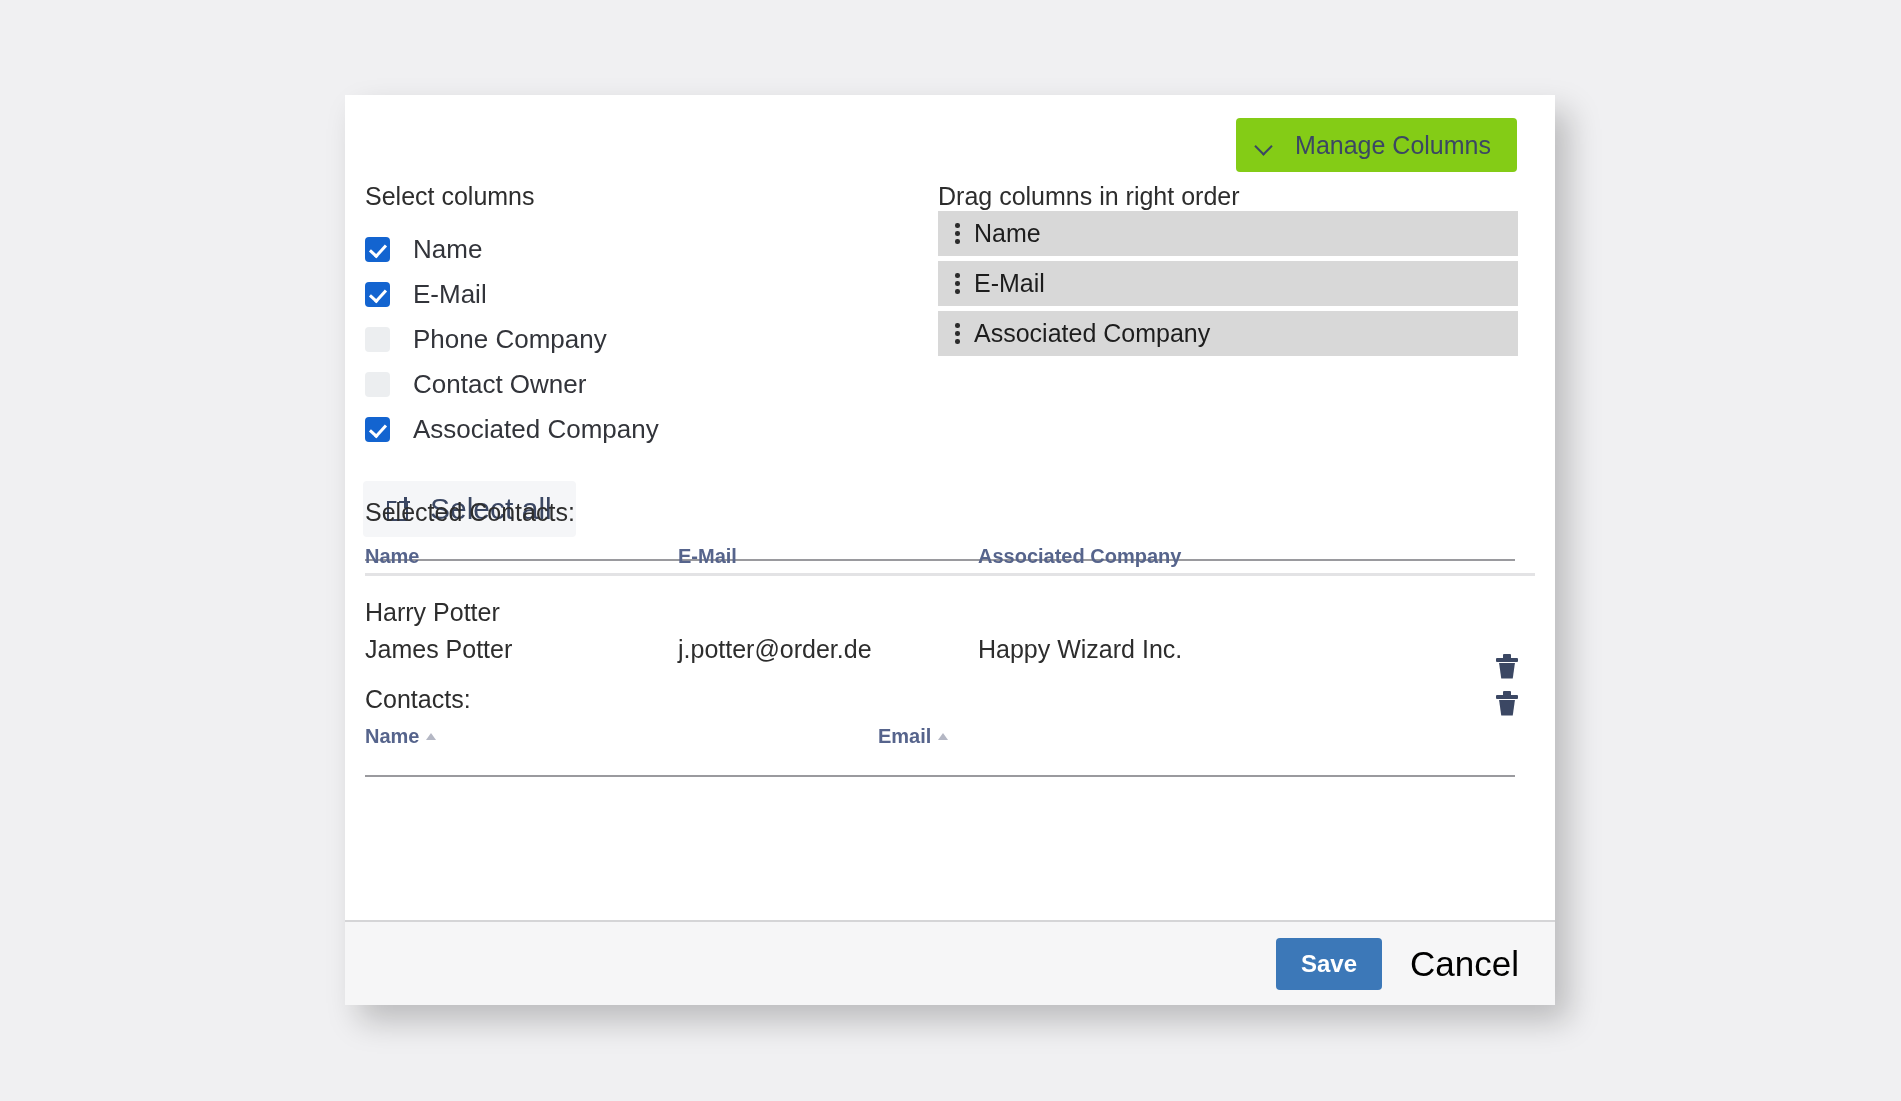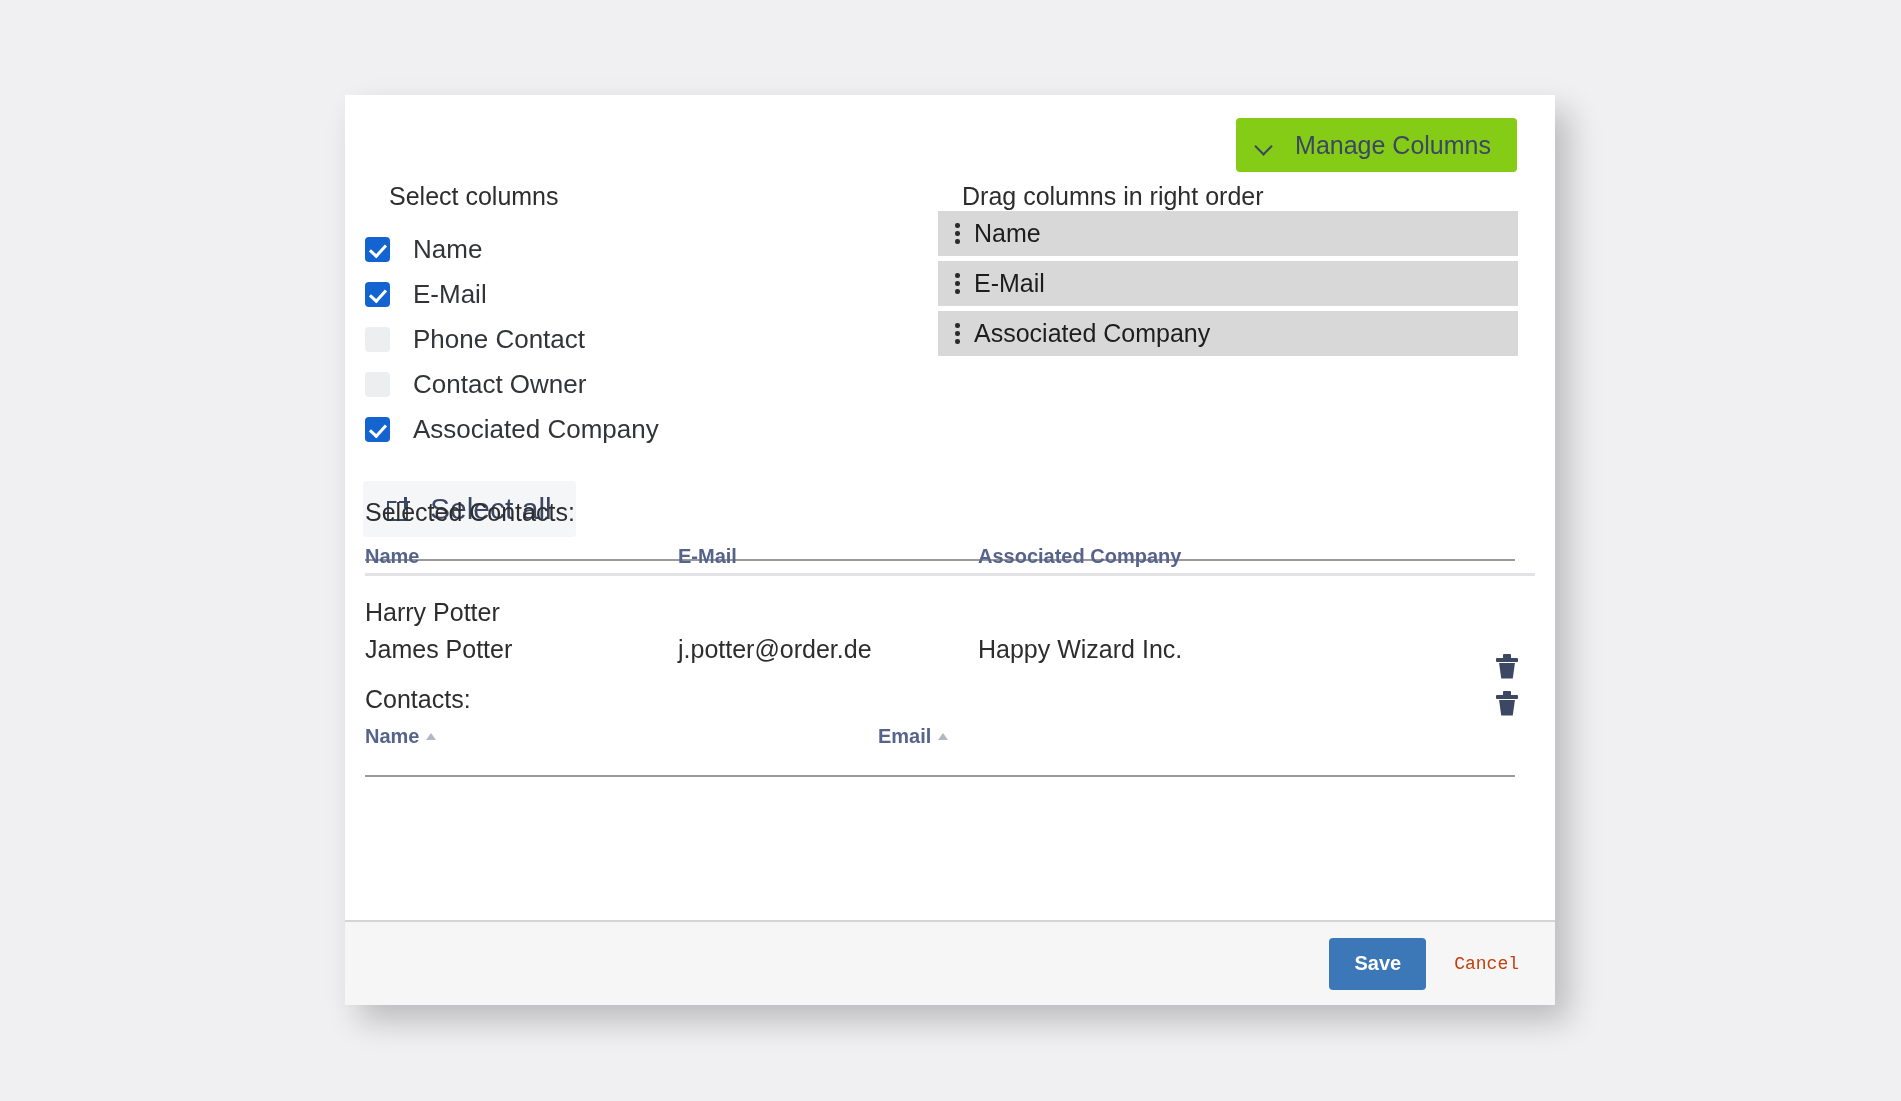--- a/index.html
+++ b/index.html
@@ -68,21 +68,20 @@
     border-bottom: 2.5px solid #3b4763;
     transform: rotate(45deg);
   }
 
   
   .section-heading {
     position: absolute;
     font-size: 25px;
     color: #2d2d2d;
     white-space: nowrap;
-    margin-left: 24px;
   }
   #select-columns-heading { left: 20px; top: 87px; }
   #drag-columns-heading  { left: 593px; top: 87px; }
 
   
   #column-checkbox-list {
     position: absolute;
     left: 20px;
     top: 132px;
     width: 520px;
@@ -353,31 +352,31 @@
     gap: 20px;
     box-sizing: border-box;
   }
   #save-button {
     background: #3c78b8;
     color: #ffffff;
     border: none;
     border-radius: 4px;
     height: 52px;
     padding: 0 25px;
-    font-size: 20px;
+    font-size: 24px;
     font-weight: bold;
     font-family: "Liberation Sans", sans-serif;
     cursor: pointer;
   }
   #cancel-button {
     background: none;
     border: none;
-    color: #c2410c;
-    font-size: 18px;
-    font-family: Liberation Mono, monospace;
+    color: #000000;
+    font-size: 35px;
+    font-family: Liberation Sans, sans-serif;
     cursor: pointer;
     padding: 0 8px;
   }
 </style>
 </head>
 <body>
 
 <div id="dialog">
 
   <div id="dialog-body">
@@ -394,21 +393,21 @@
       <div class="checkbox-row">
         <span class="cb-box checked"></span>
         <span class="cb-label">Name</span>
       </div>
       <div class="checkbox-row">
         <span class="cb-box checked"></span>
         <span class="cb-label">E-Mail</span>
       </div>
       <div class="checkbox-row">
         <span class="cb-box"></span>
-        <span class="cb-label">Phone Contact</span>
+        <span class="cb-label">Phone Company</span>
       </div>
       <div class="checkbox-row">
         <span class="cb-box"></span>
         <span class="cb-label">Contact Owner</span>
       </div>
       <div class="checkbox-row">
         <span class="cb-box checked"></span>
         <span class="cb-label">Associated Company</span>
       </div>
     </div>

